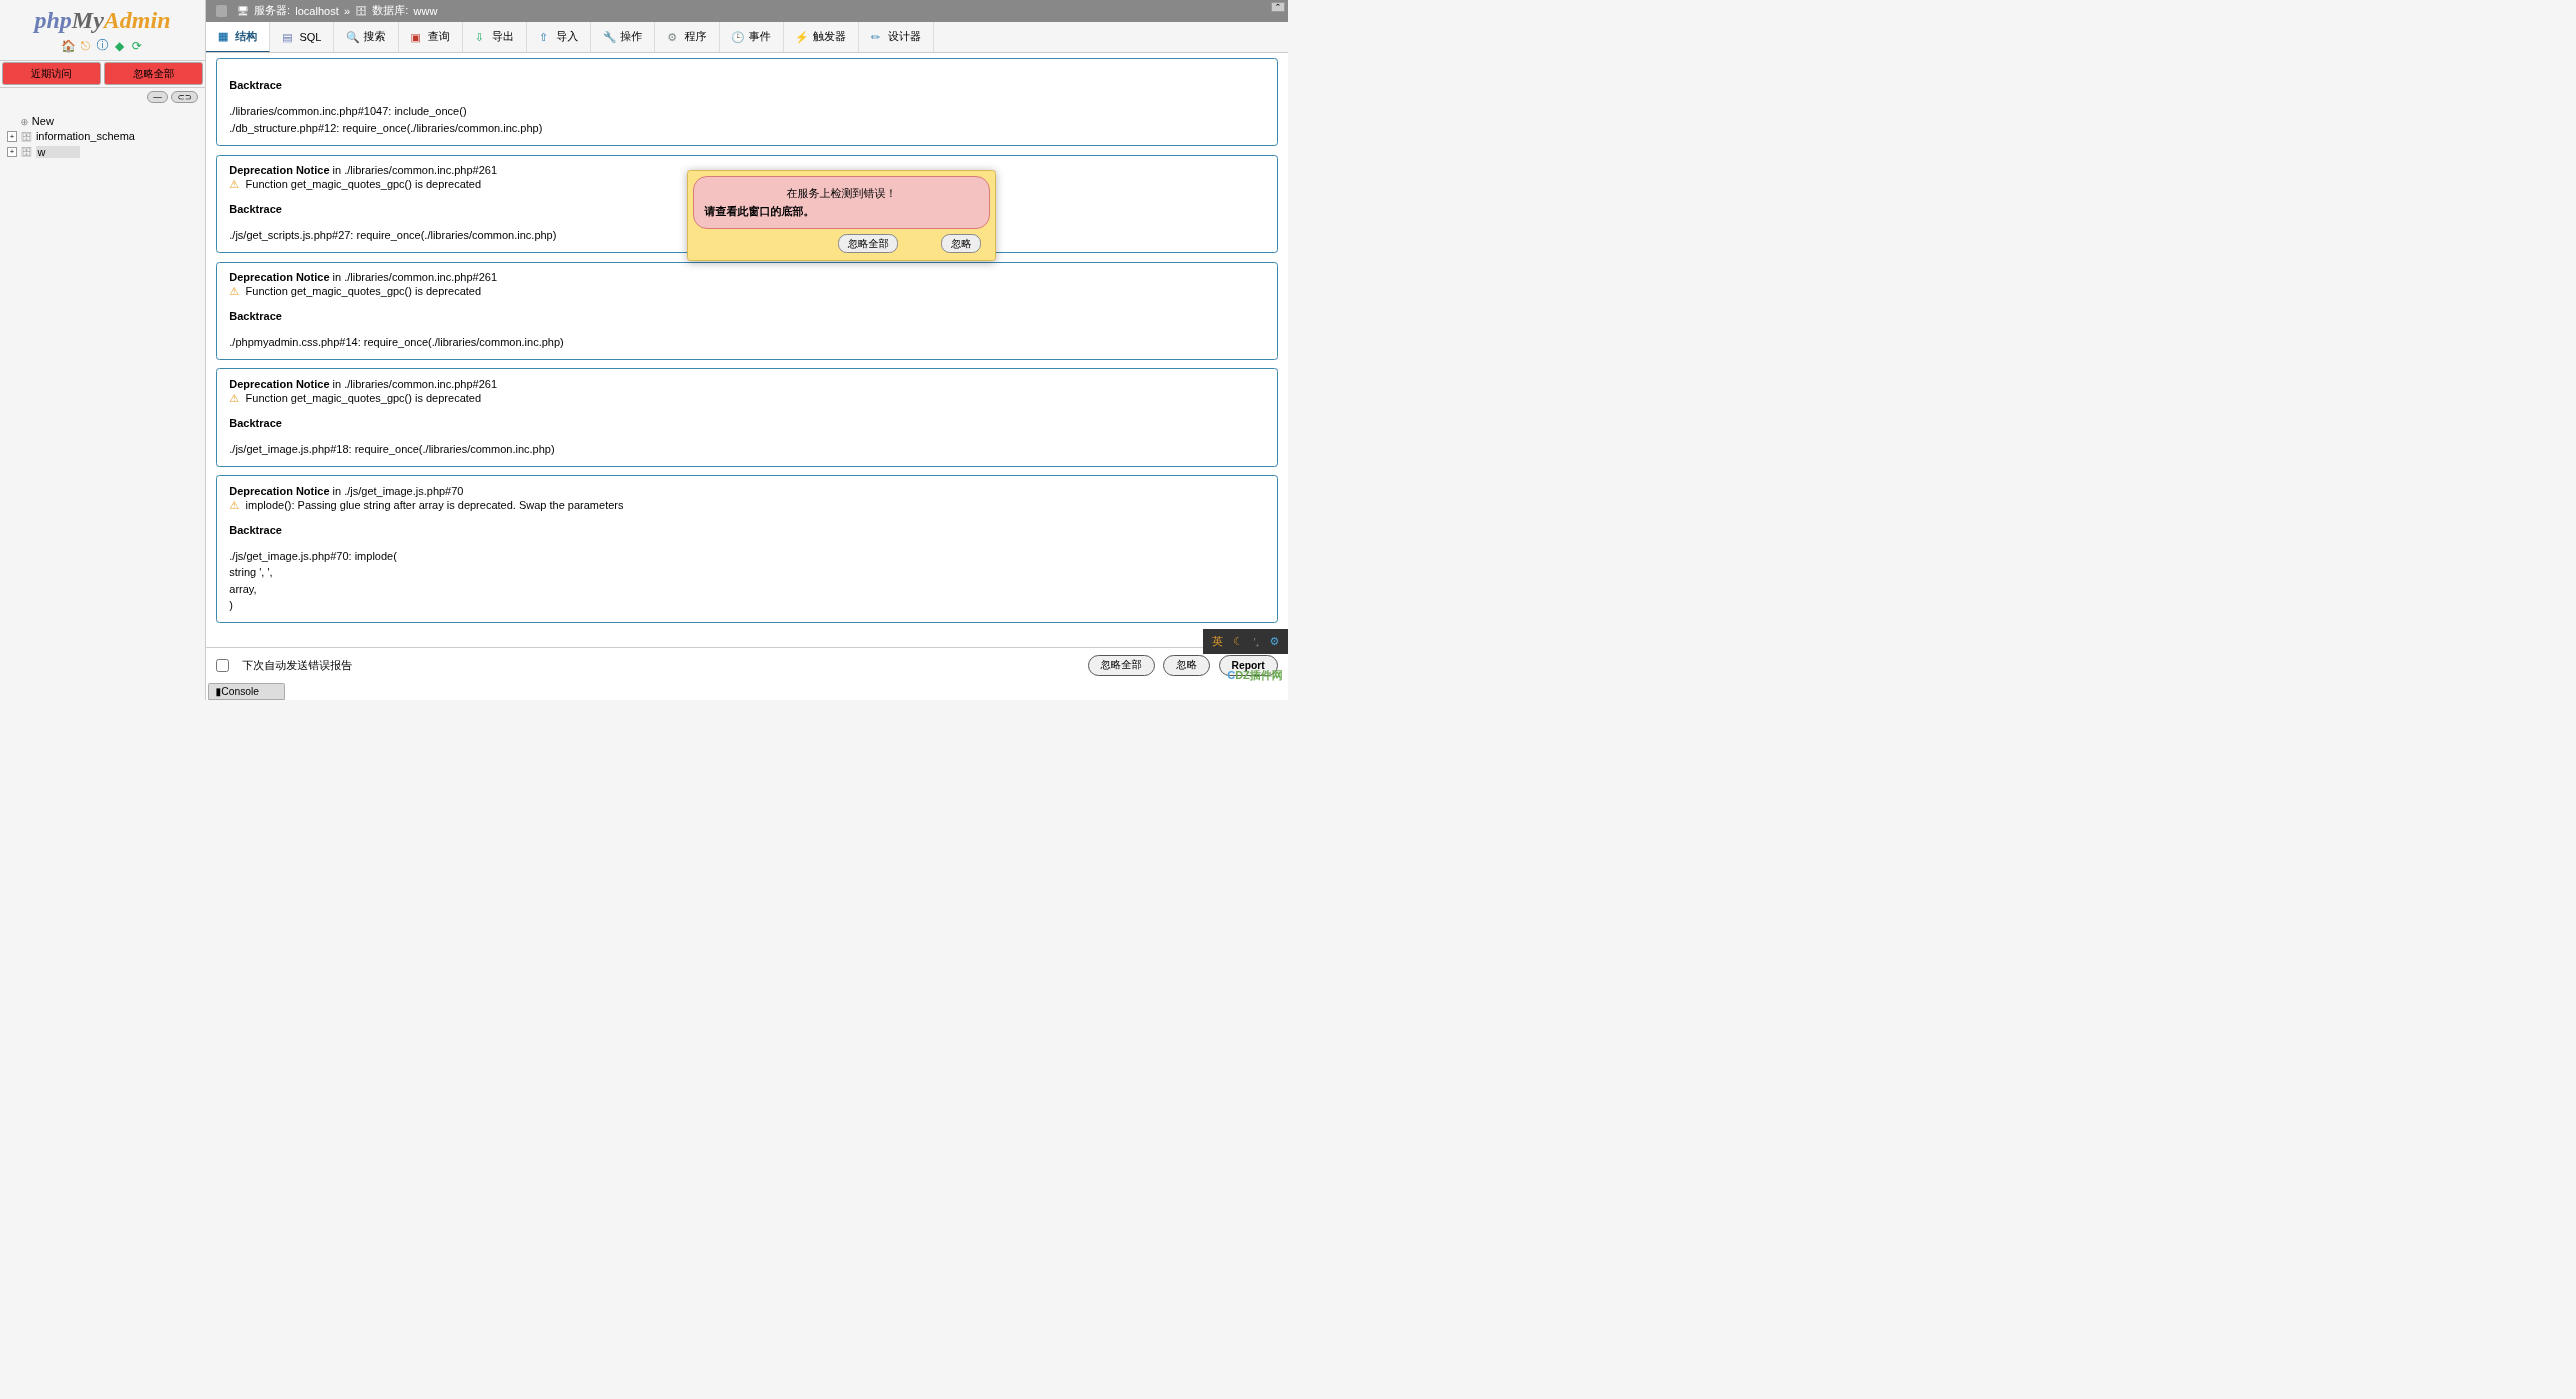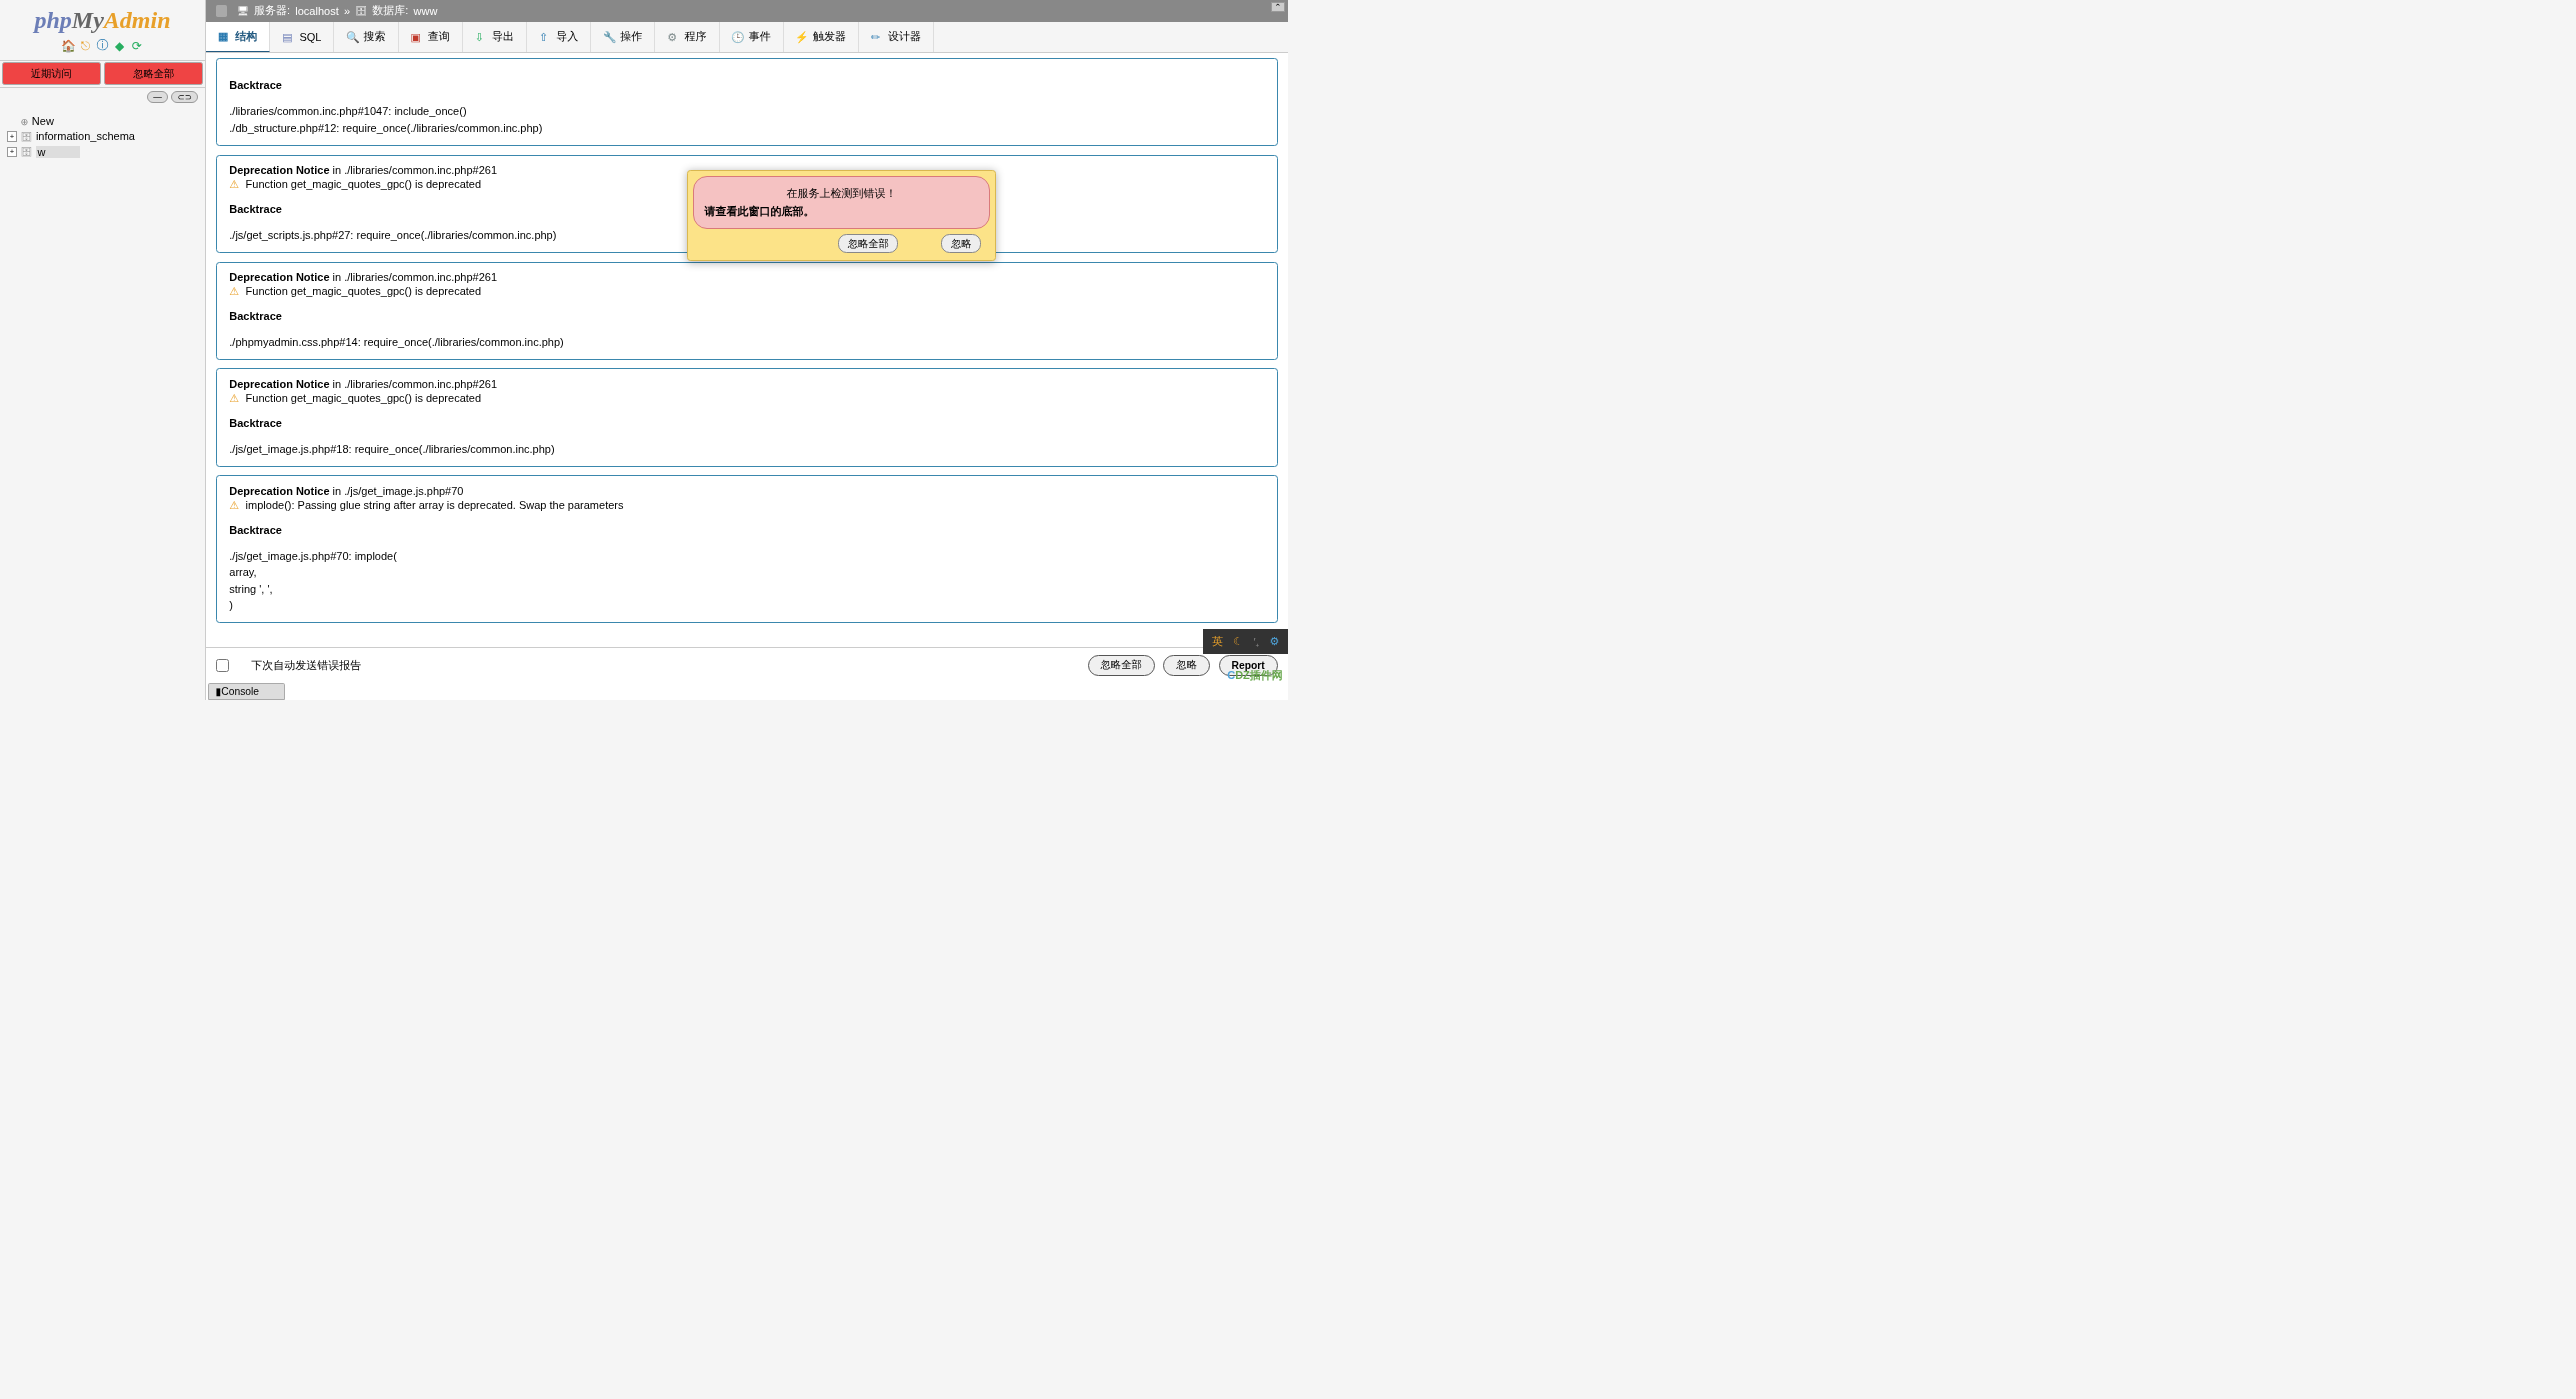--- a/index.html
+++ b/index.html
@@ -39,21 +39,21 @@
 
 .content { flex: 1; overflow-y: auto; padding: 5.2px 10.3px 0; background: #fff; }
 .notice { border: 0.9px solid #3a87ad; border-radius: 3.4px; padding: 8.6px 12px; margin-bottom: 8.6px; background: #fff; }
 .notice .title-line { margin-bottom: 1.7px; }
 .notice .warn-icon { color: #e8a02a; font-size: 11px; margin-right: 3.4px; }
 .notice strong { font-weight: bold; }
 .notice .bt-head { font-weight: bold; margin: 12px 0 12px; }
 .notice .bt-line { font-size: 11px; line-height: 1.5; }
 
 .footer-bar { border-top: 0.9px solid #ccc; padding: 6.9px 10.3px; display: flex; align-items: center; justify-content: space-between; background: #fff; }
-.footer-bar .left { display: flex; align-items: center; gap: 22px; }
+.footer-bar .left { display: flex; align-items: center; gap: 13px; }
 .footer-bar .right { display: flex; gap: 8.6px; }
 .pill-btn { padding: 2.6px 12px; border: 0.9px solid #555; border-radius: 12px; background: #f0f0f0; font-size: 10.3px; cursor: pointer; }
 
 .console-bar { background: #ddd; border: 0.9px solid #aaa; padding: 1.7px 6.9px; font-size: 10.3px; width: 77px; cursor: pointer; border-radius: 1.7px 1.7px 0 0; margin-left: 1.7px; }
 
 
 .modal { position: absolute; left: 481px; top: 170px; width: 309px; background: #fce388; border: 0.9px solid #d9b850; border-radius: 3.4px; padding: 5.2px; box-shadow: 0 1.7px 8.6px rgba(0,0,0,0.3); z-index: 100; }
 .modal-inner { background: #f5c2c2; border: 0.9px solid #d97a7a; border-radius: 14px; padding: 8.6px 10.3px; }
 .modal-inner .line1 { text-align: center; font-size: 11px; margin-bottom: 3.4px; }
 .modal-inner .line2 { font-size: 11px; font-weight: bold; }
@@ -212,22 +212,22 @@
           <div class="title-line"><strong>Deprecation Notice</strong> in ./libraries/common.inc.php#261</div>
           <div><span class="warn-icon">⚠</span> Function get_magic_quotes_gpc() is deprecated</div>
           <div class="bt-head">Backtrace</div>
           <div class="bt-line">./js/get_image.js.php#18: require_once(./libraries/common.inc.php)</div>
         </div>
         <div class="notice">
           <div class="title-line"><strong>Deprecation Notice</strong> in ./js/get_image.js.php#70</div>
           <div><span class="warn-icon">⚠</span> implode(): Passing glue string after array is deprecated. Swap the parameters</div>
           <div class="bt-head">Backtrace</div>
           <div class="bt-line">./js/get_image.js.php#70: implode(</div>
+          <div class="bt-line">string ', ',</div>
           <div class="bt-line">array,</div>
-          <div class="bt-line">string ', ',</div>
           <div class="bt-line">)</div>
         </div>
       </div>
 
     <div class="footer-bar">
       <div class="left">
         <input type="checkbox" style="">
         <span>下次自动发送错误报告</span>
       </div>
       <div class="right">

